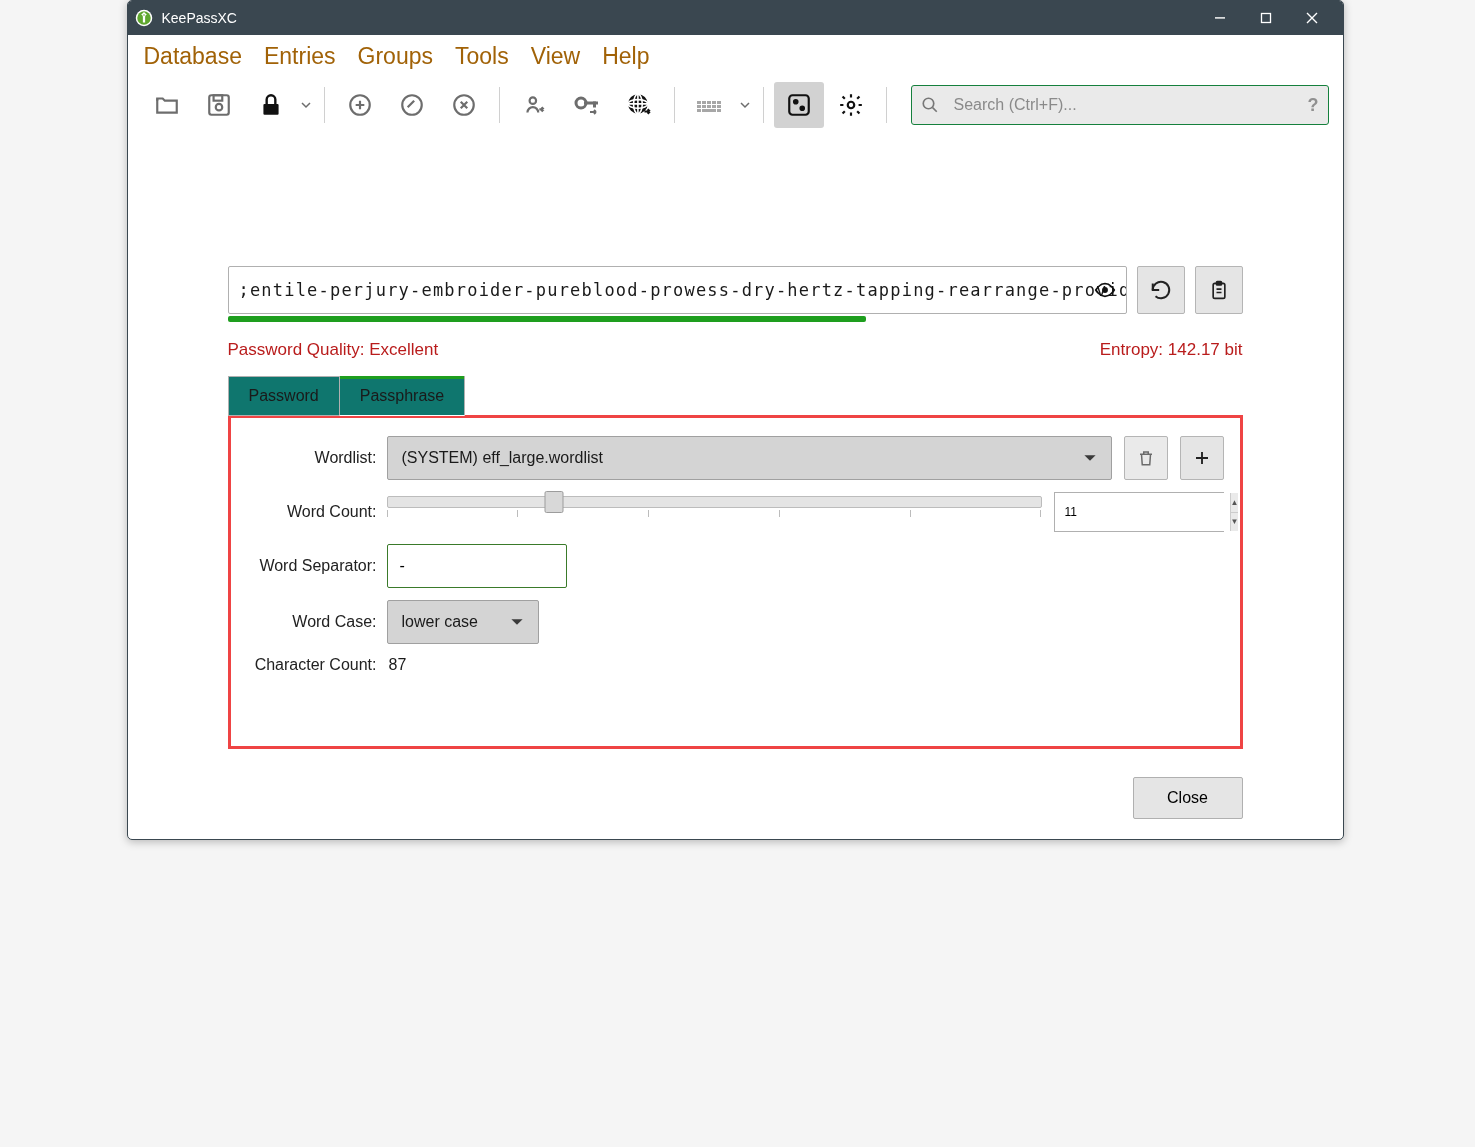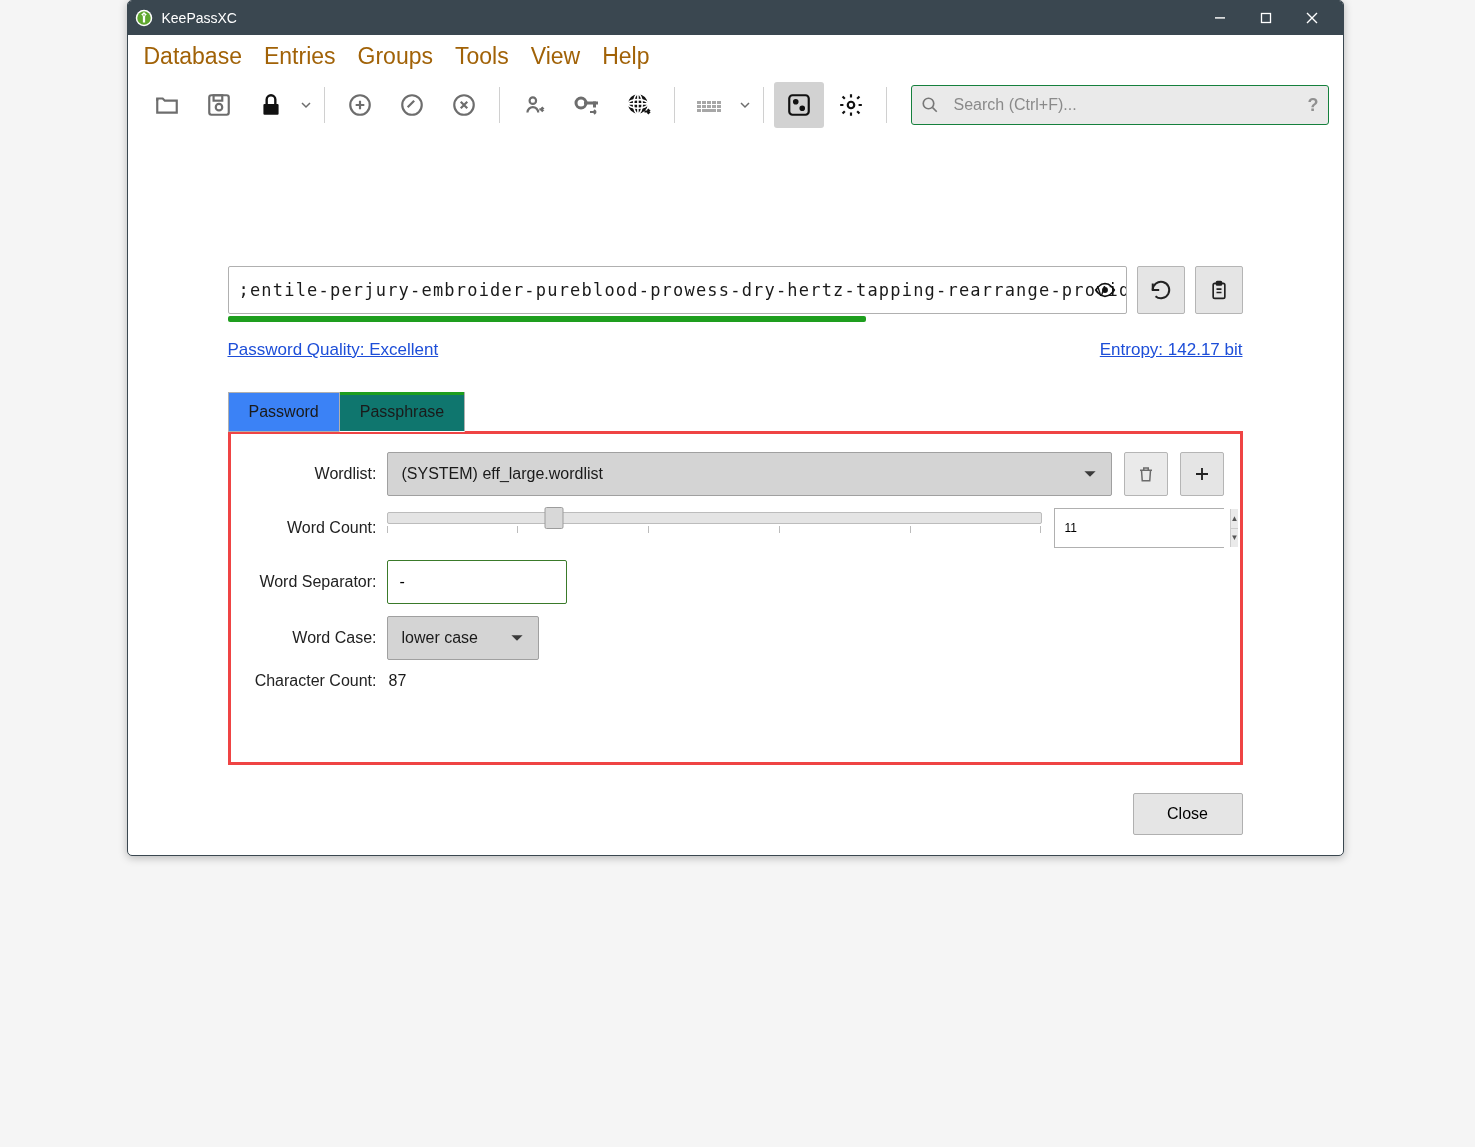--- a/index.html
+++ b/index.html
@@ -191,32 +191,31 @@
     .strength-bar .fill {
       height: 100%;
       width: 71%;
       background: #1e9e1e;
       border-radius: 2px;
     }
     .stat-row {
       display: flex;
       justify-content: space-between;
       font-size: 17px;
-      color: #1d4ed8;
-      margin-bottom: 32px;
-      text-decoration: underline;
+      color: #b91c1c;
+      margin-bottom: 16px;
     }
     
     .tabs {
       display: flex;
     }
     .tab {
       padding: 10px 20px;
       border: 1px solid #b0b0b0;
-      background: #3b82f6;
+      background: #0f766e;
       font-size: 16px;
       margin-right: -1px;
       cursor: pointer;
       position: relative;
     }
     .tab.active {
       background: #0f766e;
       border-bottom: 1px solid #fff;
       z-index: 2;
     }

